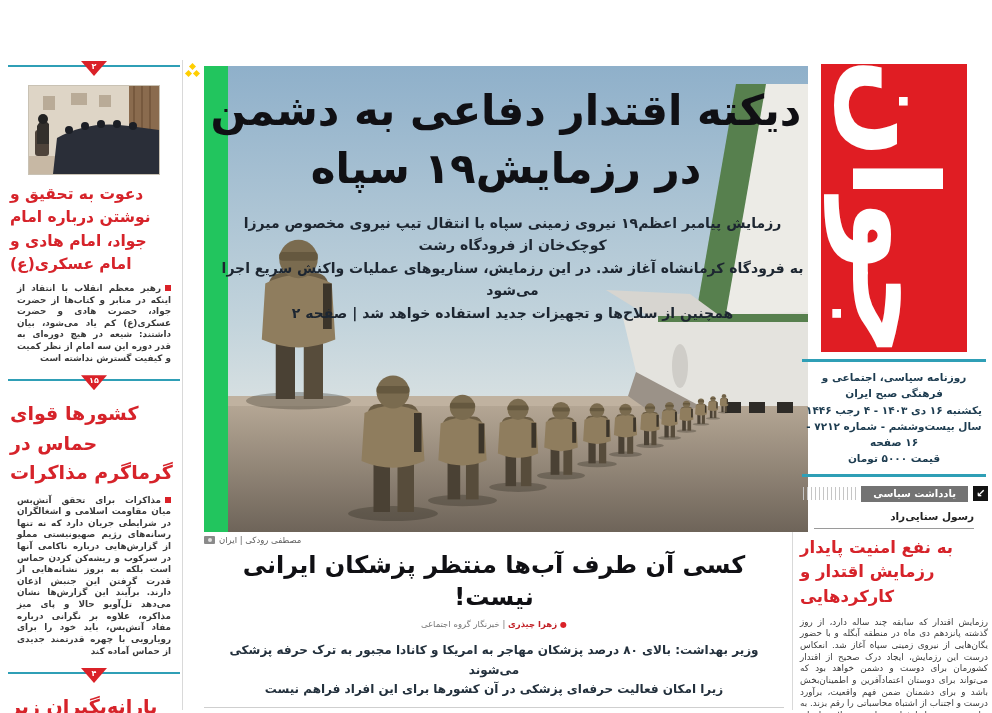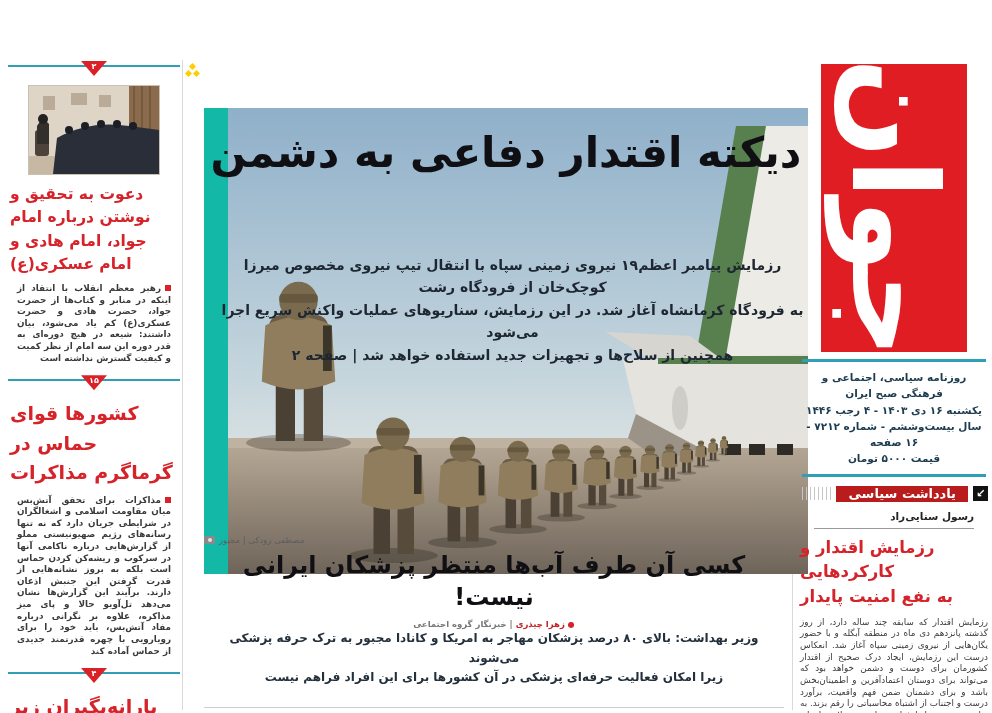--- a/index.html
+++ b/index.html
@@ -9,21 +9,21 @@
   
   .right-rail{left:800px;top:64px;width:188px;}
   .logo-box{width:146px;height:288px;background:#e01d23;margin:0 auto;position:relative;overflow:hidden;}
   .logo-word{position:absolute;top:50%;left:50%;transform:translate(-50%,-50%) rotate(90deg);
              font-size:118px;font-weight:bold;color:#fff;white-space:nowrap;line-height:1;}
   .rail-rule{height:3px;background:#2f9fb6;margin:7px 2px;}
   .mast-info{text-align:center;color:#1c3b4f;font-weight:bold;font-size:10.5px;line-height:1.55;}
   .badge-row{display:flex;align-items:center;gap:5px;height:16px;margin:9px 0 3px;}
   .note-ic{width:15px;height:15px;background:#121212;color:#fff;font-size:11px;line-height:15px;
            text-align:center;flex:0 0 auto;font-weight:bold;}
-  .badge{background:#b91c1c;color:#fff;font-size:13px;font-weight:bold;padding:2px 12px 3px;flex:0 0 auto;line-height:11px;}
+  .badge{background:#737373;color:#fff;font-size:10px;font-weight:bold;padding:2px 12px 3px;flex:0 0 auto;line-height:11px;}
   .hatch{flex:1;height:13px;background:repeating-linear-gradient(to left,#c6c6c6 0 1px,transparent 1px 4px);}
   .note-author{text-align:right;font-size:10.5px;font-weight:bold;color:#222;padding:5px 0 6px;
                border-bottom:1px solid #9a9a9a;margin:0 14px 7px;}
   .red-head{color:#d6232a;font-weight:bold;text-align:left;}
   .note-head{font-size:16.5px;line-height:1.5;margin:2px 0 7px;}
   .body-txt{font-size:8.8px;line-height:1.32;color:#3a3a3a;text-align:justify;text-align-last:right;}
   .sq{display:inline-block;width:6px;height:6px;background:#da2128;margin-left:4px;}
   
   .left-col{left:8px;top:58px;width:172px;}
   .sep{position:relative;height:17px;margin:2px 0 8px;}
@@ -32,32 +32,32 @@
             background:#da2128;clip-path:polygon(0 0,100% 0,50% 100%);color:#fff;font-size:8px;
             font-weight:bold;text-align:center;line-height:11px;}
   .mini-photo{width:130px;height:88px;margin:0 auto 8px;display:block;border:1px solid #c9c2b4;}
   .left-head{font-size:15.5px;line-height:1.5;margin:2px 2px 7px;}
   .left-head.big{font-size:19px;line-height:1.55;}
   .byline{font-size:8.5px;color:#666;text-align:right;margin:2px 2px 7px;border-bottom:1px solid #bdbdbd;padding-bottom:5px;}
   .byline b{color:#222;}
   .dot{color:#da2128;font-size:8px;margin-left:3px;}
   .left-body{margin:0 9px 10px;font-weight:bold;}
   
-  .photo-wrap{left:204px;top:66px;width:604px;height:466px;overflow:hidden;background:#14b8a6;margin-top:42px;}
+  .photo-wrap{left:204px;top:66px;width:604px;height:466px;overflow:hidden;background:#22c55e;}
   .photo-svg{position:absolute;inset:0;}
   .lead-head{position:absolute;left:0;right:0;top:16px;text-align:center;color:#101014;
              font-weight:bold;font-size:42px;line-height:1.38;letter-spacing:-1px;}
   .lead-deck{position:absolute;left:13px;right:0;top:146px;text-align:center;color:#1d2631;
              font-weight:bold;font-size:14px;line-height:1.6;}
   .credit-row{left:204px;top:535px;display:flex;align-items:center;gap:4px;font-size:8.5px;color:#5d5d5d;}
   .camera-ic{width:11px;height:8px;background:#8a8a8a;border-radius:1px;position:relative;flex:0 0 auto;}
   .camera-ic::after{content:"";position:absolute;top:2px;left:3.5px;width:4px;height:4px;border-radius:50%;background:#e2e2e2;}
   .doctors{left:204px;top:549px;width:580px;text-align:center;}
   .doc-head{font-size:24px;font-weight:bold;color:#101014;line-height:1.35;letter-spacing:-0.5px;}
-  .doc-byline{font-size:8.5px;color:#777;margin:5px 0 0;font-weight:bold;}
+  .doc-byline{font-size:8.5px;color:#777;margin:5px 0 12px;}
   .doc-byline b{color:#c22026;}
   .doc-deck{font-size:12px;font-weight:bold;color:#23303c;line-height:1.65;}
   .bottom-rule{left:204px;top:707px;width:580px;height:1px;background:#cfcfcf;}
   .v-div{width:1px;background:#d9d9d9;}
   
   .orn{left:186px;top:64px;width:14px;height:16px;}
   .orn span{position:absolute;width:5px;height:5px;background:#ffce00;transform:rotate(45deg);display:block;}
   .orn span:nth-child(1){left:4px;top:0;}
   .orn span:nth-child(2){left:0;top:7px;}
   .orn span:nth-child(3){left:8px;top:7px;}
@@ -125,30 +125,31 @@
       <use href="#soldier" transform="translate(399,335) scale(0.46)"></use>
       <use href="#soldier" transform="translate(422,334) scale(0.39)"></use>
       <use href="#soldier" transform="translate(442,333) scale(0.33)"></use>
       <use href="#soldier" transform="translate(459,331) scale(0.28)"></use>
       <use href="#soldier" transform="translate(473,329) scale(0.24)"></use>
       <use href="#soldier" transform="translate(486,327) scale(0.20)"></use>
     </g>
   </svg>
   <div class="lead-head">
     <span style="display:block">دیکته اقتدار دفاعی به دشمن</span>
+    <span style="display:block">در رزمایش۱۹ سپاه</span>
   </div>
   <div class="lead-deck">
     <span style="display:block">رزمایش پیامبر اعظم۱۹ نیروی زمینی سپاه با انتقال تیپ نیروی مخصوص میرزا کوچک‌خان از فرودگاه رشت</span>
     <span style="display:block">به فرودگاه کرمانشاه آغاز شد. در این رزمایش، سناریوهای عملیات واکنش سریع اجرا می‌شود</span>
     <span style="display:block">همچنین از سلاح‌ها و تجهیزات جدید استفاده خواهد شد | صفحه ۲</span>
   </div>
 </div>
 
 <div class="abs credit-row">
-  <span>مصطفی رودکی | مجبور</span>
+  <span>مصطفی رودکی | ایران</span>
   <span class="camera-ic"></span>
 </div>
 
 <div class="abs doctors">
   <div class="doc-head">کسی آن طرف آب‌ها منتظر پزشکان ایرانی نیست!</div>
   <div class="doc-byline">
     <span class="dot">●</span><b>زهرا چیذری</b>
     <span>| خبرنگار گروه اجتماعی</span>
   </div>
   <div class="doc-deck">
@@ -172,22 +173,22 @@
   </div>
   <div class="rail-rule"></div>
 
   <div class="badge-row">
     <span class="note-ic">↙</span>
     <span class="badge">یادداشت سیاسی</span>
     <span class="hatch"></span>
   </div>
   <div class="note-author">رسول سنایی‌راد</div>
   <div class="red-head note-head">
+    <span style="display:block">به نفع امنیت پایدار</span>
     <span style="display:block">رزمایش اقتدار و کارکردهایی</span>
-    <span style="display:block">به نفع امنیت پایدار</span>
   </div>
   <div class="body-txt">رزمایش اقتدار که سابقه چند ساله دارد، از روز گذشته پانزدهم دی ماه در منطقه آبگله و با حضور یگان‌هایی از نیروی زمینی سپاه آغاز شد. انعکاس درست این رزمایش، ایجاد درک صحیح از اقتدار کشورمان برای دوست و دشمن خواهد بود که می‌تواند برای دوستان اعتمادآفرین و اطمینان‌بخش باشد و برای دشمنان ضمن فهم واقعیت، برآورد درست و اجتناب از اشتباه محاسباتی را رقم بزند. به نظر می‌رسد شرایط فعلی منطقه و تحولات ماه‌های اخیر، ضرورت انتقال چنین پیامی را بیش از گذشته مطرح ساخته که در واقع یادآوری راهبرد دائمی جمهوری اسلامی است که «هیچ‌گاه آغازکننده جنگی نبوده ولی تهدید دشمنان را هم هیچ‌گاه بی‌پاسخ نمی‌گذارند» | صفحه ۲</div>
 
 </div>
 
 <div class="abs left-col">
 
   <div class="sep">
     <span class="page-tri">۲</span>
   </div>

